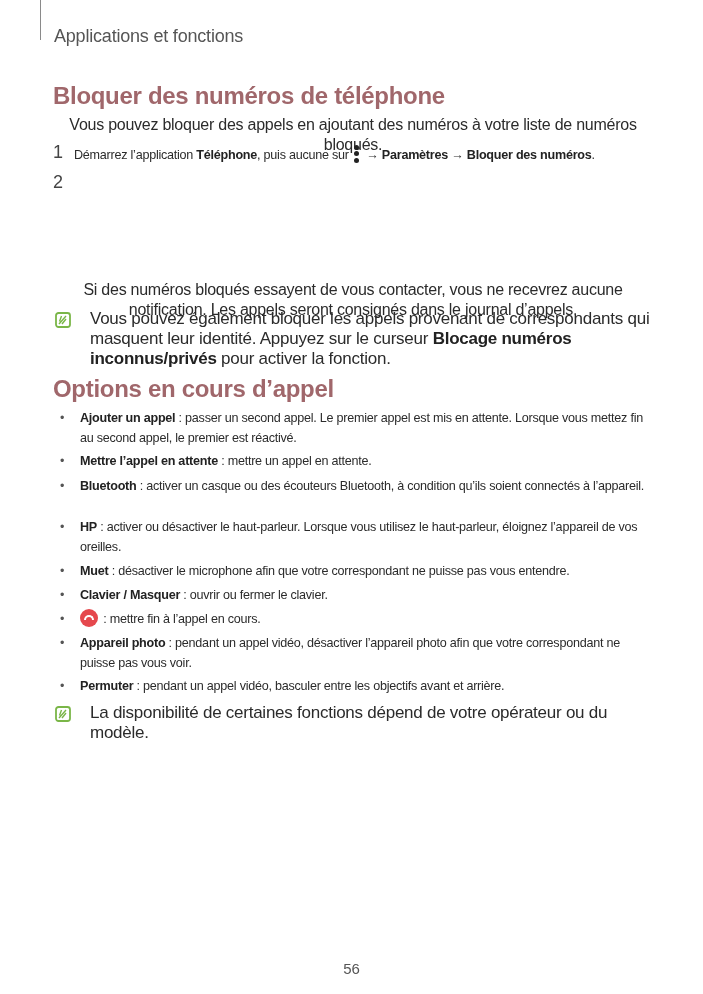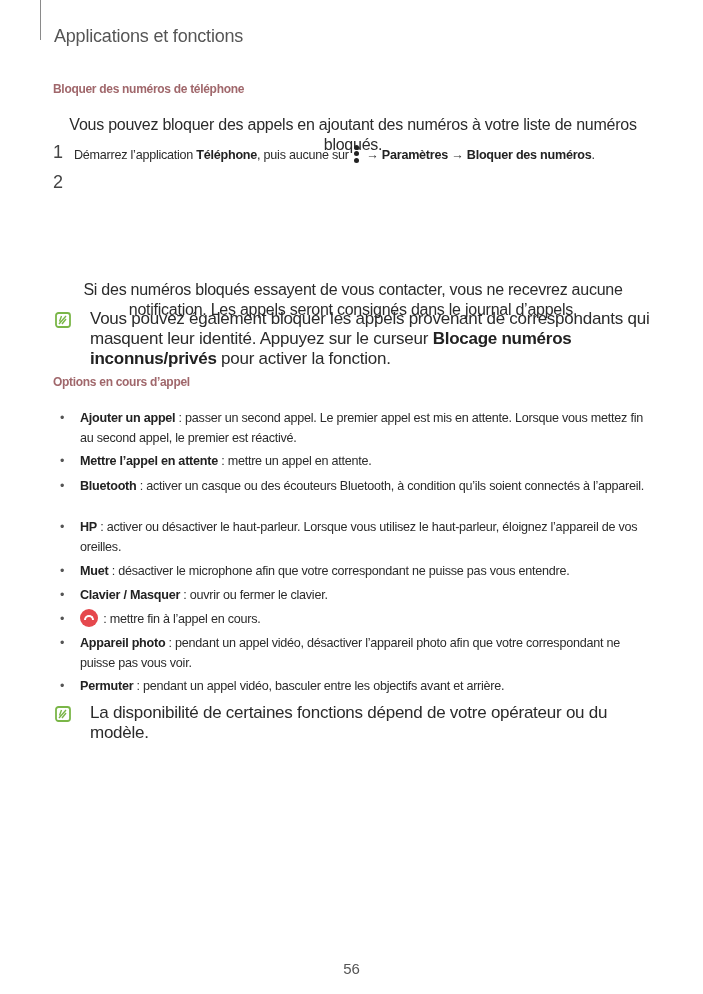--- a/index.html
+++ b/index.html
@@ -1,20 +1,20 @@
 <!DOCTYPE html>
 <html><head>
   <meta charset="utf-8">
   <style>
     html, body { margin: 0; padding: 0; background: #ffffff; }
     body { width: 703px; height: 994px; position: relative; overflow: hidden;
       font-family: "Liberation Sans", sans-serif; color: #2b2b2b; }
     .header-line { position: absolute; left: 40px; top: 0; width: 1px; height: 40px; background: #8a8a8a; }
     .header-title { position: absolute; left: 54px; top: 26px; font-size: 18px; color: #555555; letter-spacing: -0.2px; }
-    .section-title { position: absolute; left: 53px; font-size: 12px; font-weight: bold; color: #a0676b; letter-spacing: -0.3px; }
+    .section-title { position: absolute; left: 53px; font-size: 24px; font-weight: bold; color: #a0676b; letter-spacing: -0.3px; }
     .para { position: absolute; left: 53px; width: 600px; font-size: 16px; line-height: 20px; letter-spacing: -0.25px; text-align: center; }
     .step { position: absolute; left: 53px; width: 600px; font-size: 12.6px; line-height: 20px; letter-spacing: -0.25px; }
     .step-num { position: absolute; left: 0; top: -3px; font-size: 18px; color: #444; font-weight: normal; }
     .step-body { margin-left: 21px; }
     b { font-weight: bold; color: #222; }
     .note { position: absolute; left: 53px; width: 600px; font-size: 17px; line-height: 20px; letter-spacing: -0.25px; }
     .note-icon { position: absolute; left: 2px; top: 3px; width: 16px; height: 16px; }
     .note-body { margin-left: 37px; }
     .bullet { position: absolute; left: 60px; width: 595px; font-size: 12.6px; line-height: 20px; letter-spacing: -0.25px; }
     .bullet-dot { position: absolute; left: 0; top: 0; color: #555; }

